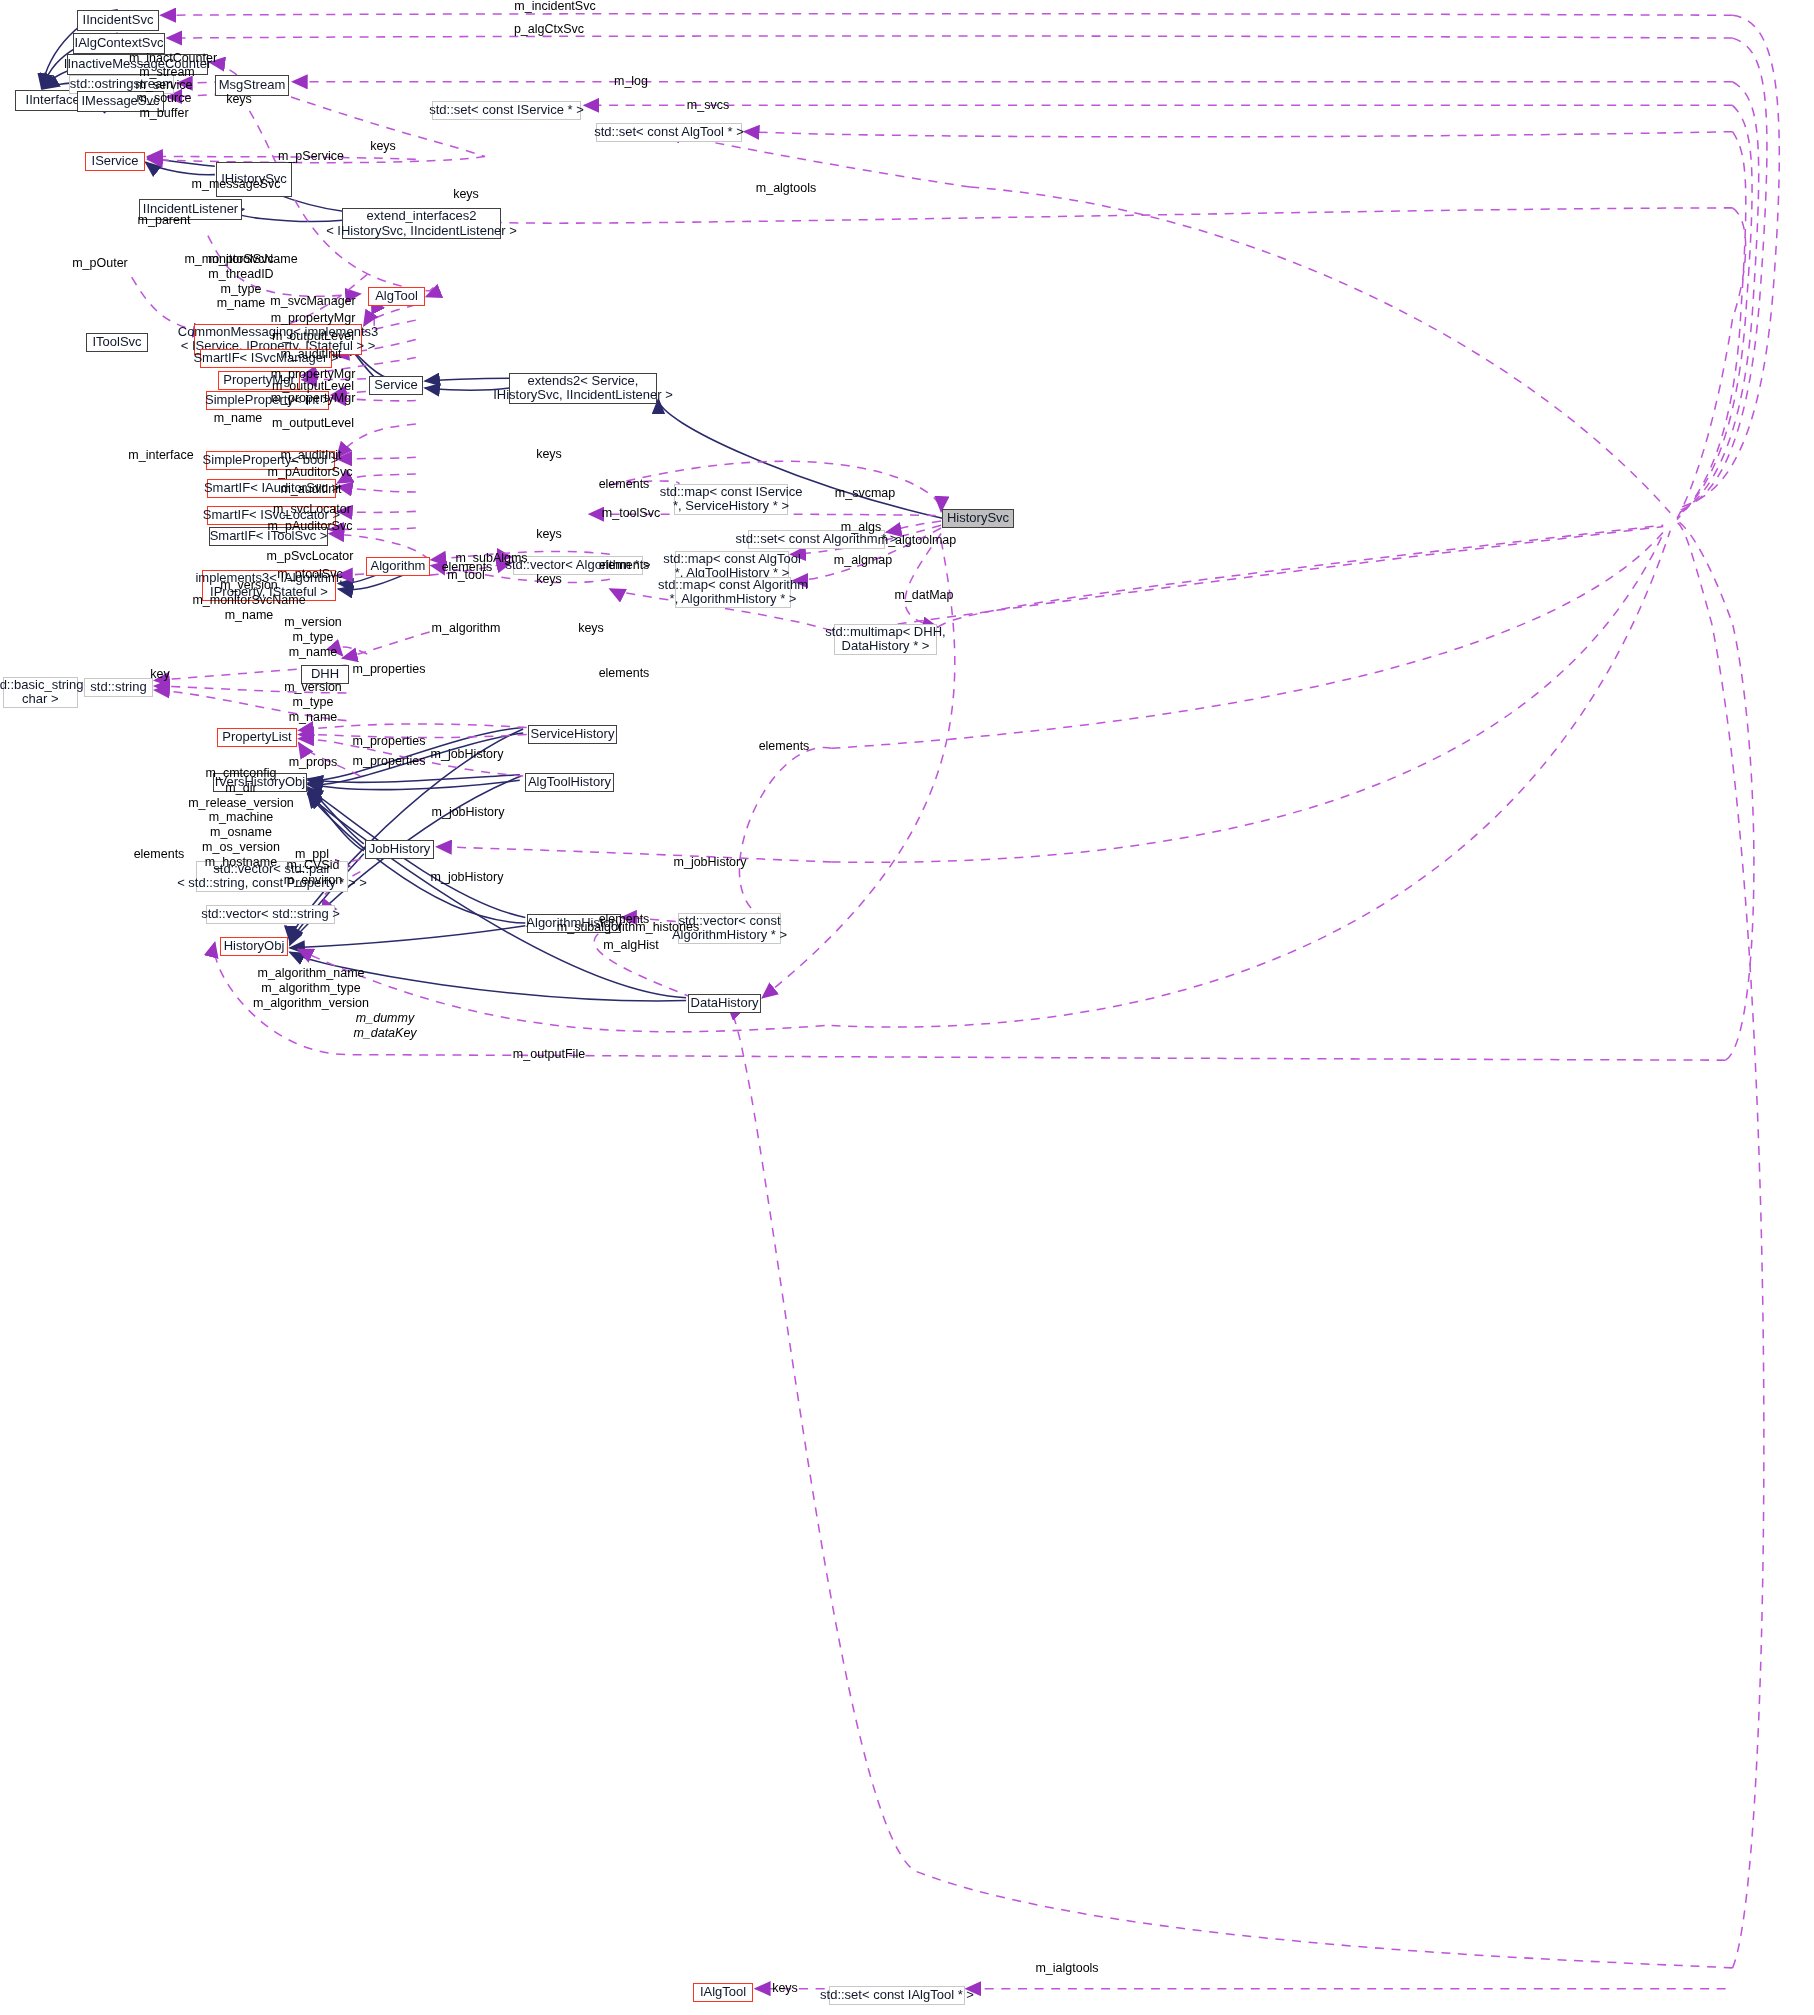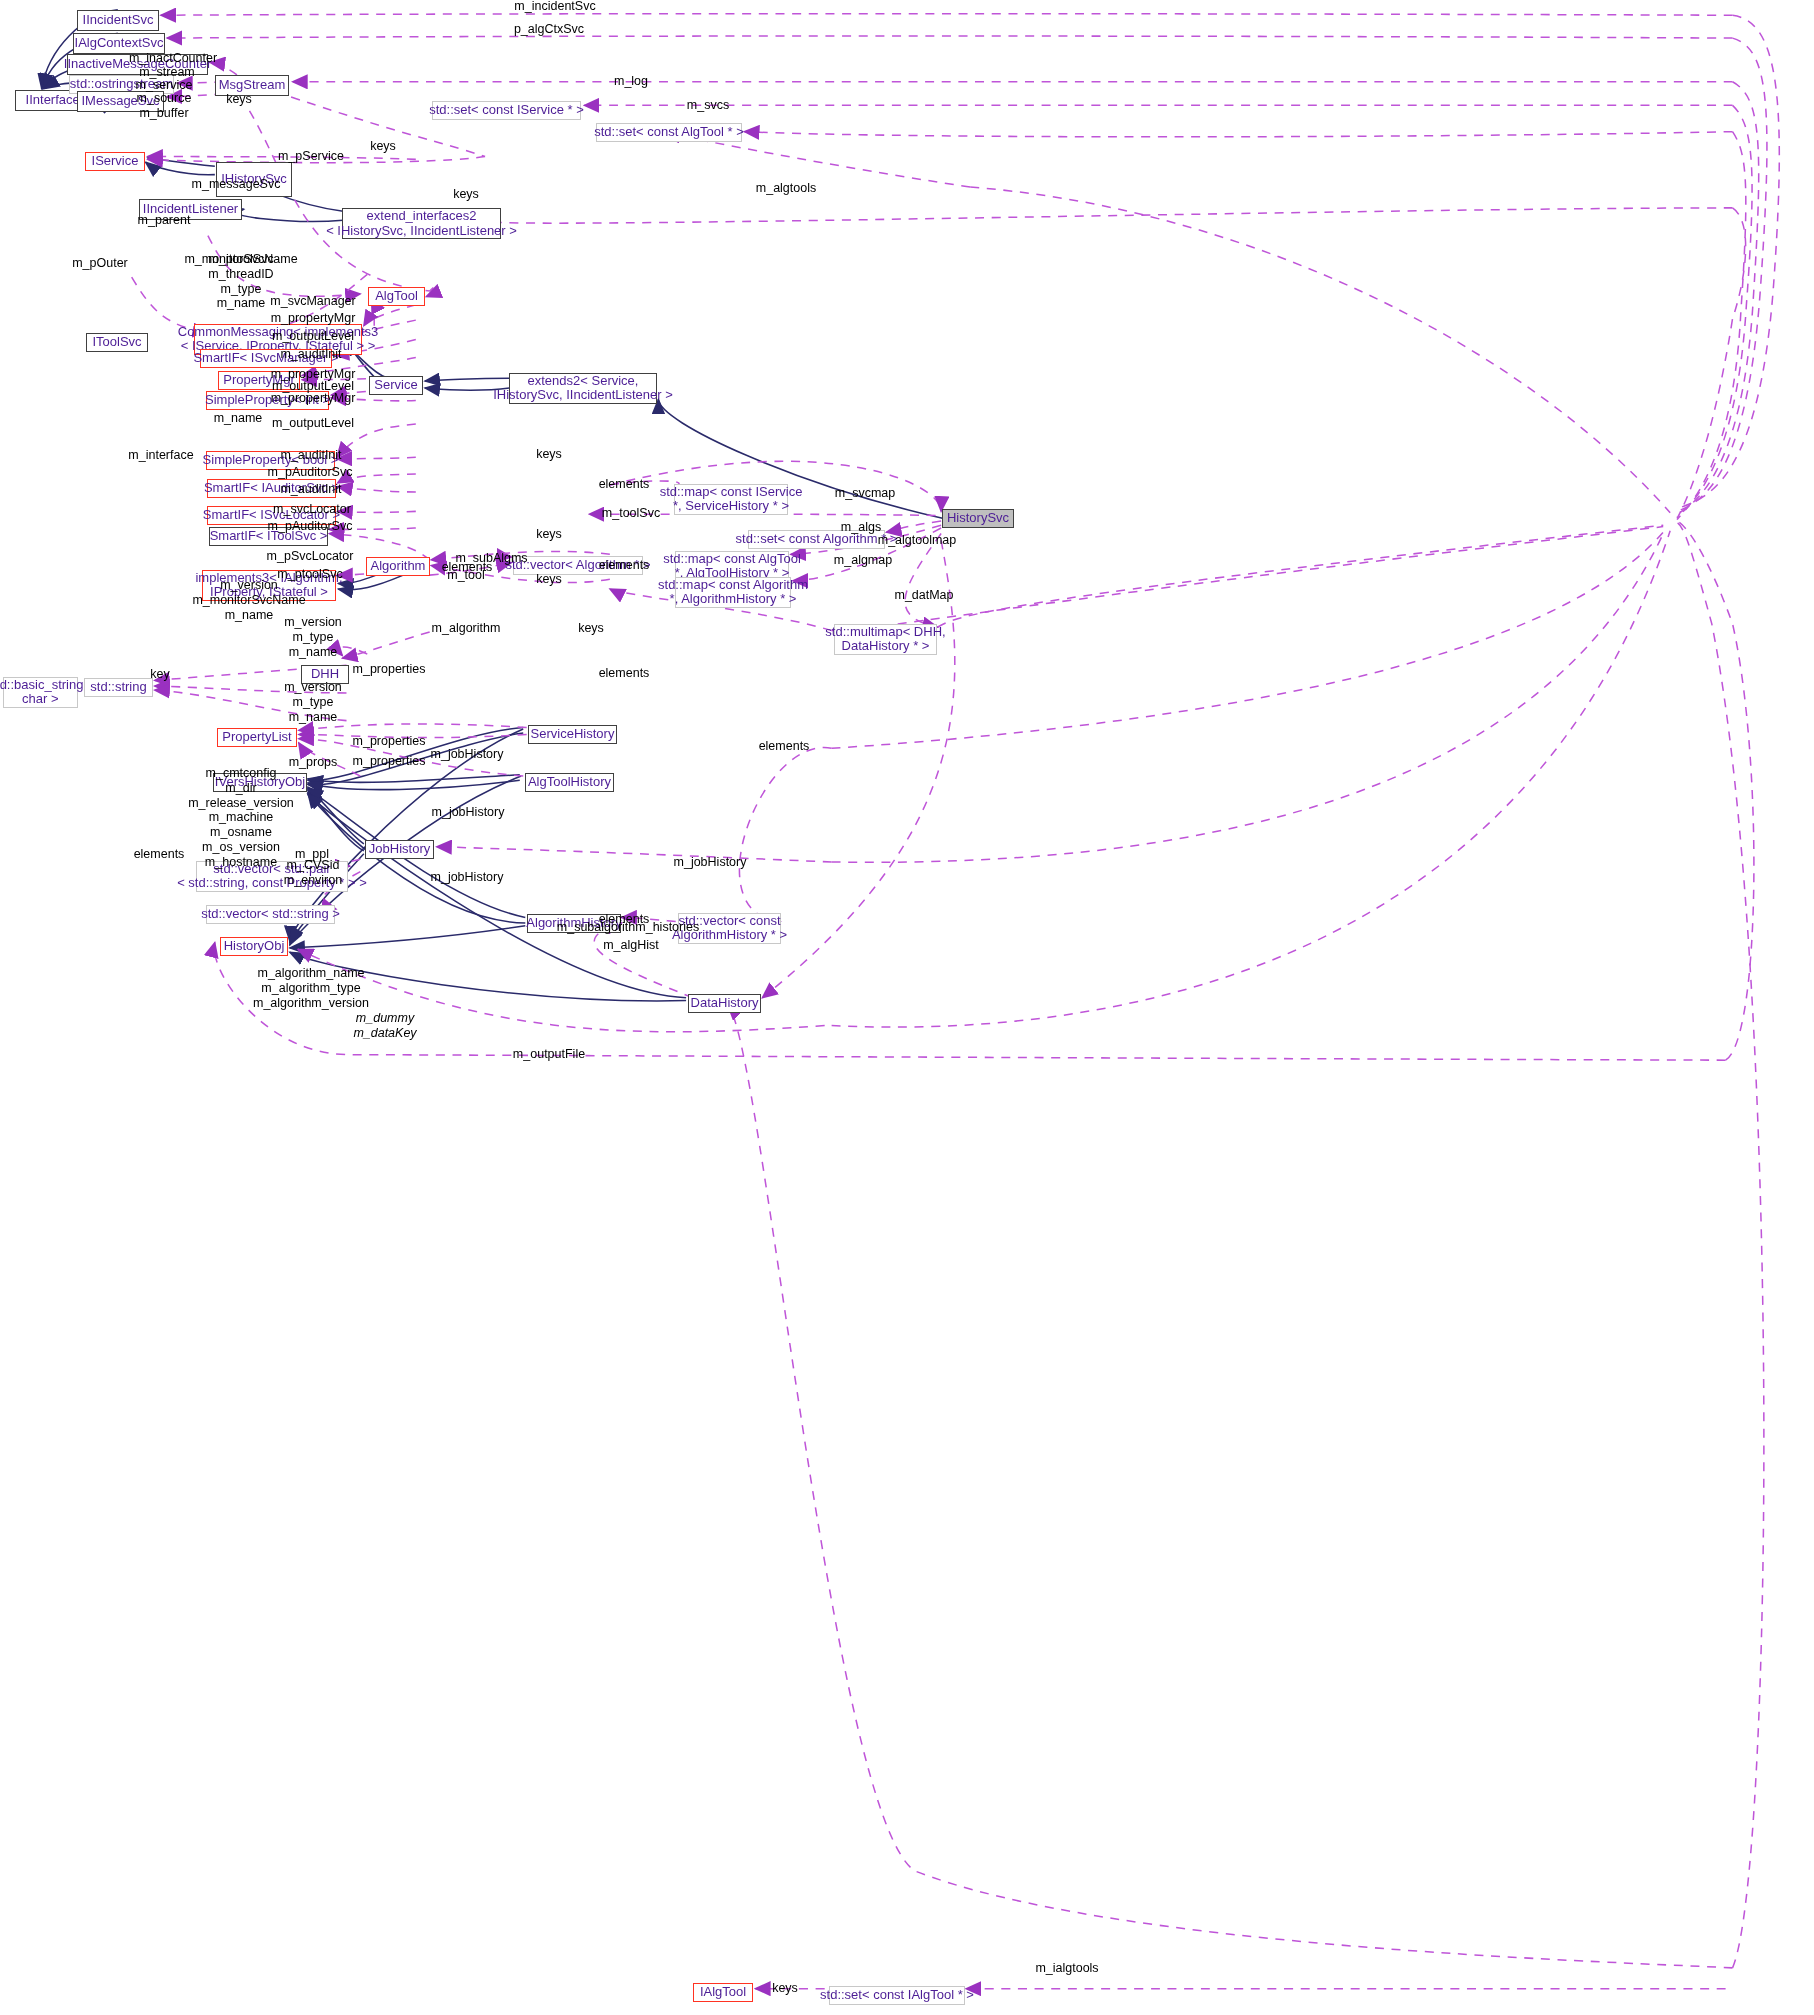--- a/index.html
+++ b/index.html
@@ -18,21 +18,21 @@
   }
   .node {
     position:absolute;
     box-sizing:border-box;
     display:flex;
     align-items:center;
     justify-content:center;
     text-align:center;
     background:#ffffff;
     border:1.4px solid #404040;
-    color:#4c1d95;
+    color:#0f172a;
     font-size:13px;
     line-height:1.12;
     white-space:pre;
     padding:1.4px 3.5px;
     z-index:3;
   }
   .node.red   { border:1.4px solid #ff3322; }
   .node.grey  { border:1.4px solid #c8c8c8; background:#ffffff; }
   .node.focus { border:1.4px solid #404040; background:#bfbfbf; }
   .elabel {

